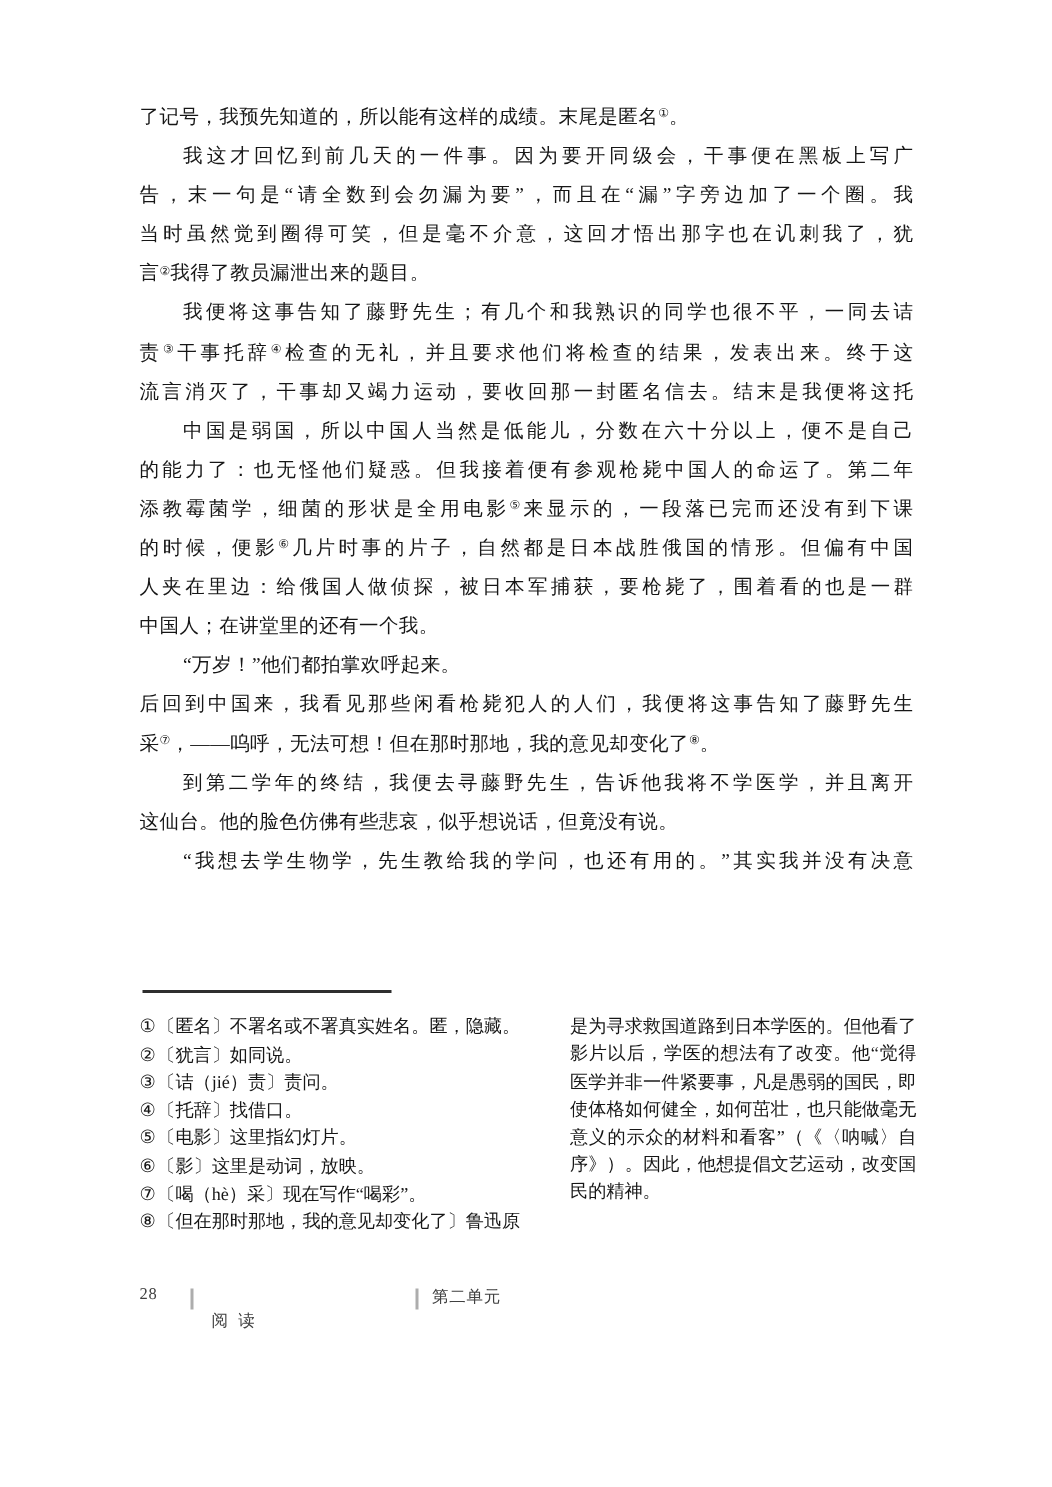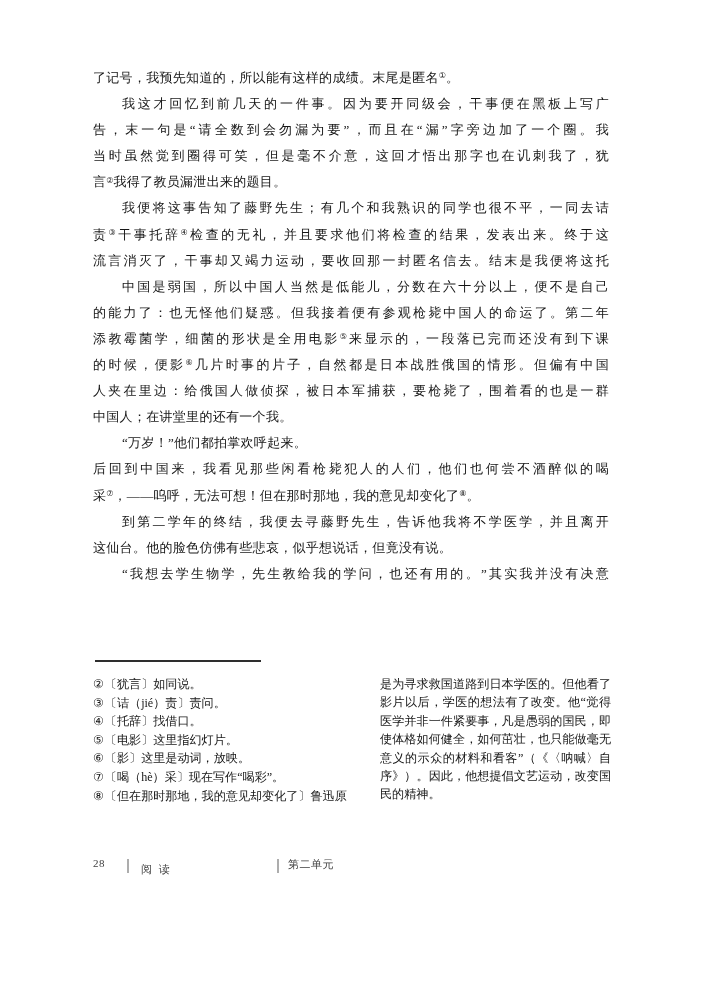--- a/index.html
+++ b/index.html
@@ -44,21 +44,21 @@
   }
   
   .footer{
     position:absolute;left:93px;top:857px;width:400px;height:20px;
     font-weight:normal;color:#404040;font-size:11px;
   }
   .footer .pg-num{position:absolute;left:0;top:0;letter-spacing:0.5px;}
   .footer .vbar{position:absolute;top:2px;width:1.5px;height:14px;background:#adadad;}
   .footer .vbar.b1{left:34px;}
   .footer .vbar.b2{left:184px;}
-  .footer .section{position:absolute;left:48px;top:5px;letter-spacing:2px;}
+  .footer .section{position:absolute;left:48px;top:16px;letter-spacing:2px;}
   .footer .unit{position:absolute;left:195px;top:0;letter-spacing:0.5px;}
 </style>
 </head>
 <body>
 
 <div class="page">
 
   <div class="main-text">
       <div class="para">
         <div class="tline last">了记号，我预先知道的，所以能有这样的成绩。末尾是匿名<span class="fn-ref">①</span>。</div>
@@ -79,36 +79,37 @@
         <div class="tline">的能力了：也无怪他们疑惑。但我接着便有参观枪毙中国人的命运了。第二年</div>
         <div class="tline">添教霉菌学，细菌的形状是全用电影<span class="fn-ref">⑤</span>来显示的，一段落已完而还没有到下课</div>
         <div class="tline">的时候，便影<span class="fn-ref">⑥</span>几片时事的片子，自然都是日本战胜俄国的情形。但偏有中国</div>
         <div class="tline">人夹在里边：给俄国人做侦探，被日本军捕获，要枪毙了，围着看的也是一群</div>
         <div class="tline last">中国人；在讲堂里的还有一个我。</div>
       </div>
       <div class="para">
         <div class="tline ind last">“万岁！”他们都拍掌欢呼起来。</div>
       </div>
       <div class="para">
-        <div class="tline">后回到中国来，我看见那些闲看枪毙犯人的人们，他们也何尝不酒醉似的喝</div>
+        <div class="tline">后回到中国来，我看见那些闲看枪毙犯人的人们，我便将这事告知了藤野先生</div>
         <div class="tline last">采<span class="fn-ref">⑦</span>，——呜呼，无法可想！但在那时那地，我的意见却变化了<span class="fn-ref">⑧</span>。</div>
       </div>
       <div class="para">
         <div class="tline ind">到第二学年的终结，我便去寻藤野先生，告诉他我将不学医学，并且离开</div>
         <div class="tline last">这仙台。他的脸色仿佛有些悲哀，似乎想说话，但竟没有说。</div>
       </div>
       <div class="para">
         <div class="tline ind">“我想去学生物学，先生教给我的学问，也还有用的。”其实我并没有决意</div>
       </div>
     </div>
 
   <div class="fn-rule"></div>
 
   <div class="footnotes">
     <div class="fn-left">
+        <div class="fn-line"><span class="fn-marker">①</span><span>〔匿名〕不署名或不署真实姓名。匿，隐藏。</span></div>
         <div class="fn-line"><span class="fn-marker">②</span><span>〔犹言〕如同说。</span></div>
         <div class="fn-line"><span class="fn-marker">③</span><span>〔诘（jié）责〕责问。</span></div>
         <div class="fn-line"><span class="fn-marker">④</span><span>〔托辞〕找借口。</span></div>
         <div class="fn-line"><span class="fn-marker">⑤</span><span>〔电影〕这里指幻灯片。</span></div>
         <div class="fn-line"><span class="fn-marker">⑥</span><span>〔影〕这里是动词，放映。</span></div>
         <div class="fn-line"><span class="fn-marker">⑦</span><span>〔喝（hè）采〕现在写作“喝彩”。</span></div>
         <div class="fn-line"><span class="fn-marker">⑧</span><span>〔但在那时那地，我的意见却变化了〕鲁迅原</span></div>
       </div>
     <div class="fn-right">
       <span>是为寻求救国道路到日本学医的。但他看了影片以后，学医的想法有了改变。他“觉得医学并非一件紧要事，凡是愚弱的国民，即使体格如何健全，如何茁壮，也只能做毫无意义的示众的材料和看客”（《〈呐喊〉自序》）。因此，他想提倡文艺运动，改变国民的精神。</span>

